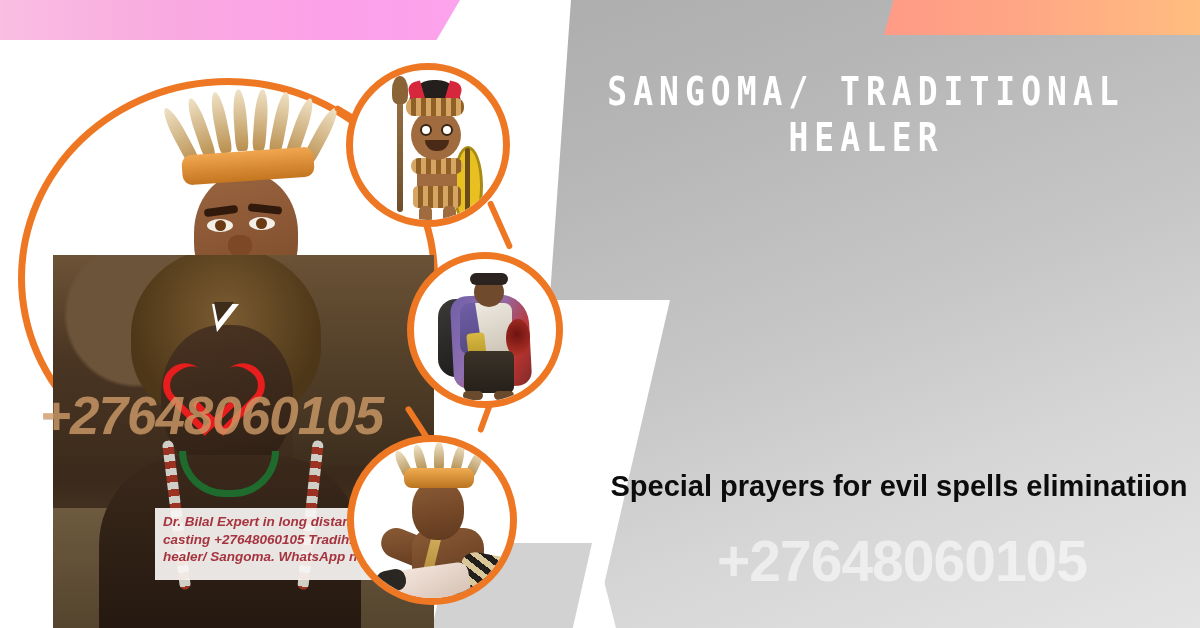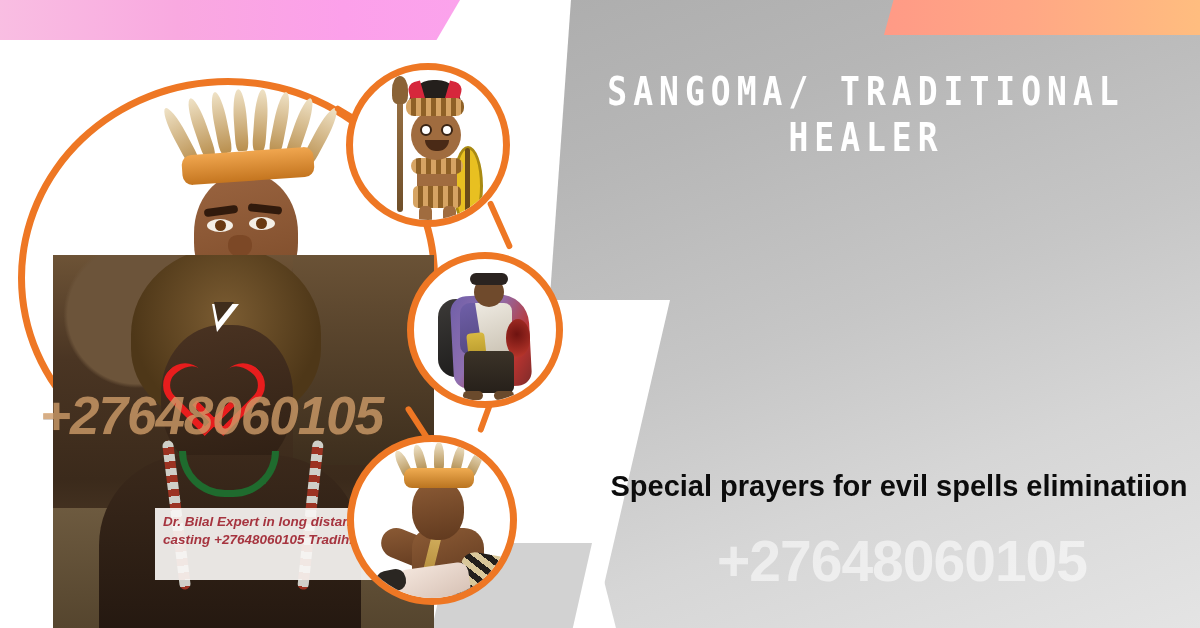--- a/index.html
+++ b/index.html
@@ -364,20 +364,21 @@
   <div class="heart"></div>
 
   <div class="bubble-tail"></div>
   <div class="bubble-tail-in"></div>
 
   <div class="watermark-photo">+27648060105</div>
 
   <div class="caption-box">
     <p>Dr. Bilal Expert in long distan.</p>
     <p>casting +27648060105 Tradih.</p>
+    <p>healer/ Sangoma. WhatsApp n</p>
   </div>
 
   <div class="connector c1"></div>
   <div class="connector c2"></div>
   <div class="connector c3"></div>
   <div class="connector c4"></div>
 
   <div class="badge badge-1">
     <div class="w-spear"></div>
       <div class="w-spearhead"></div>

